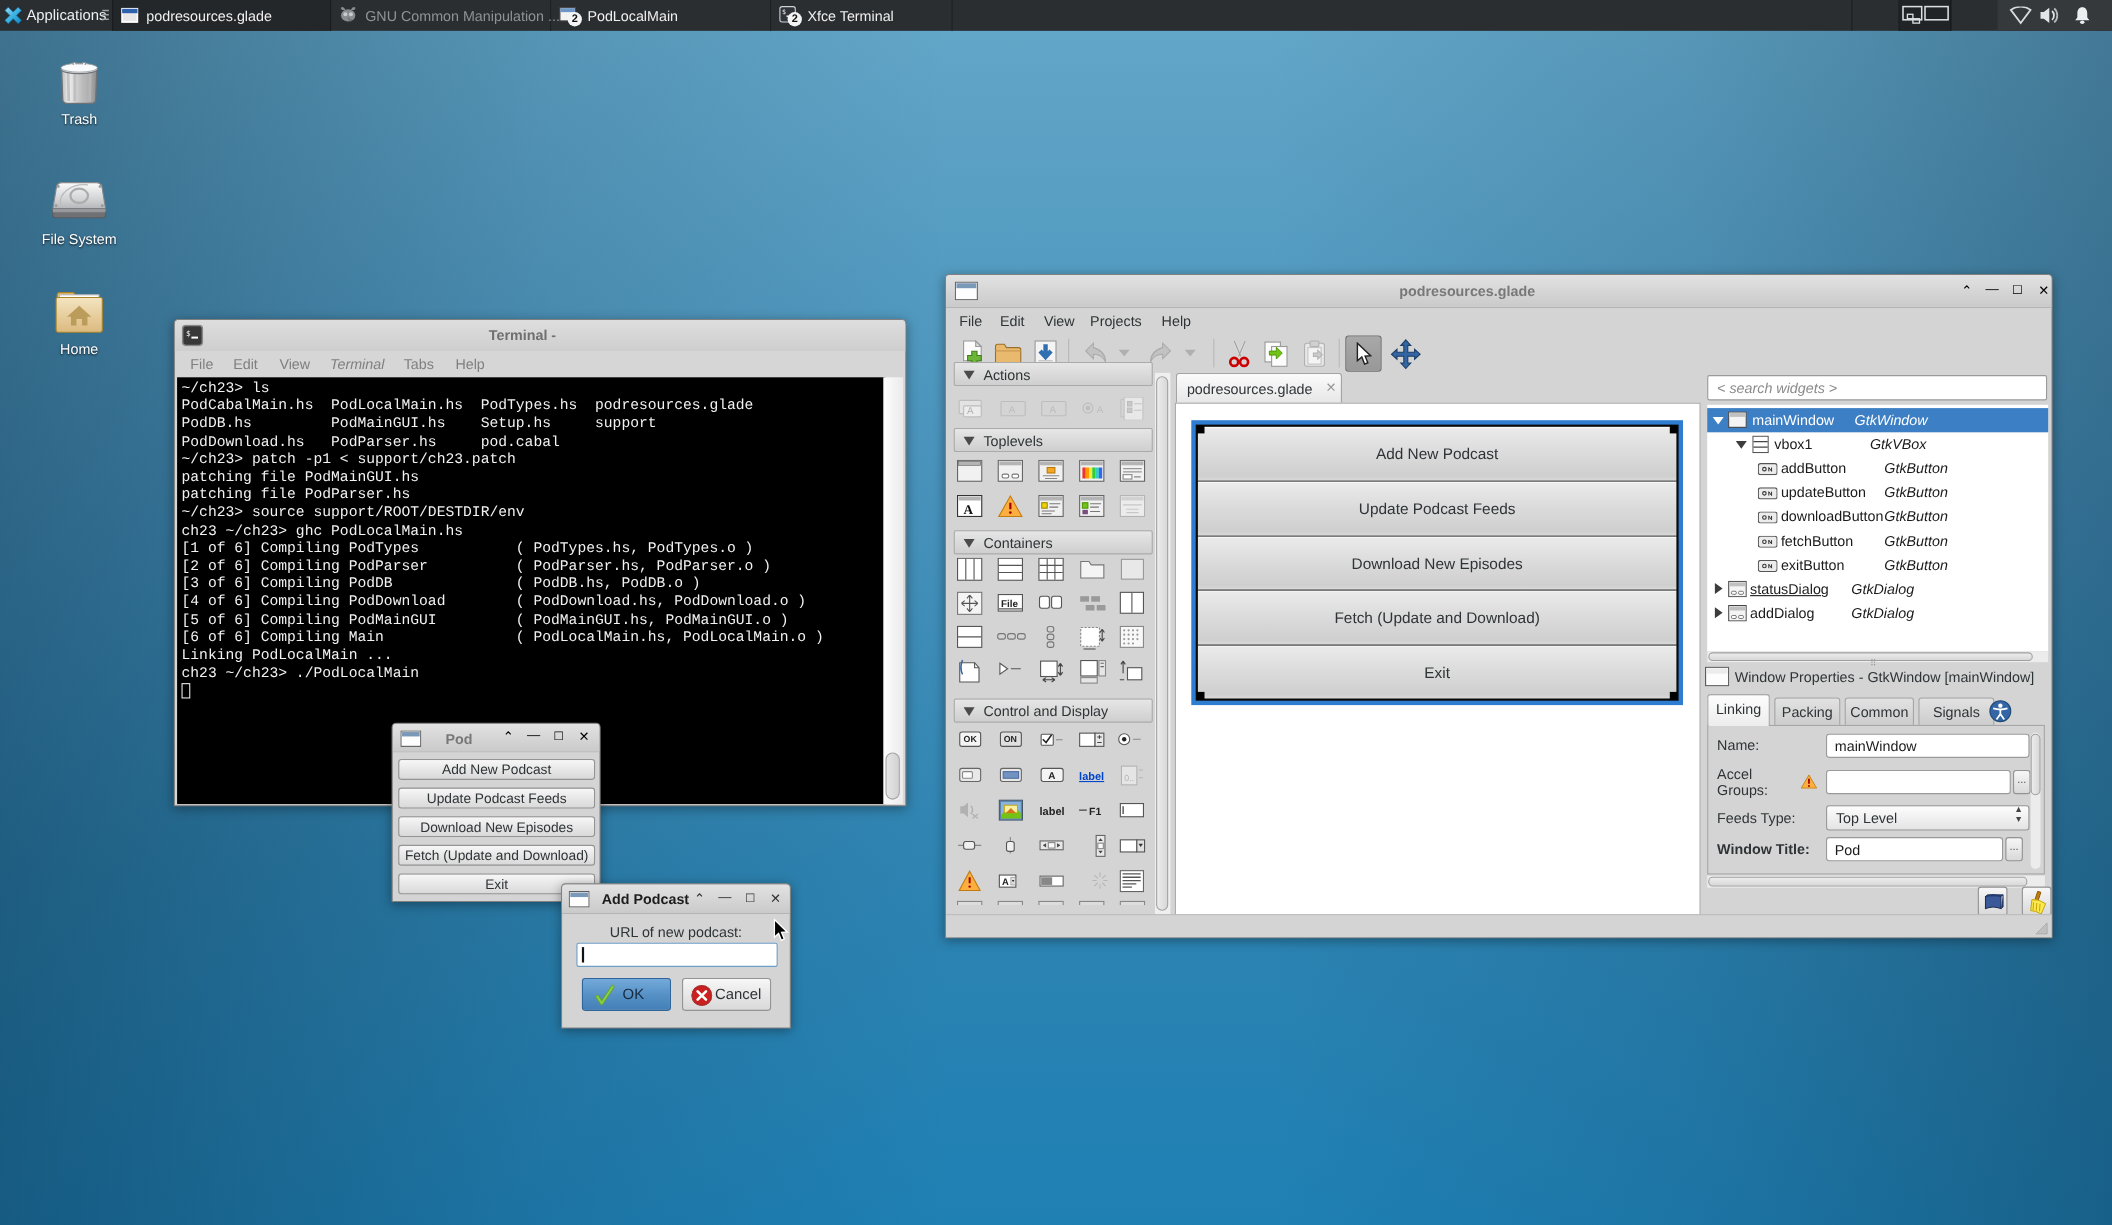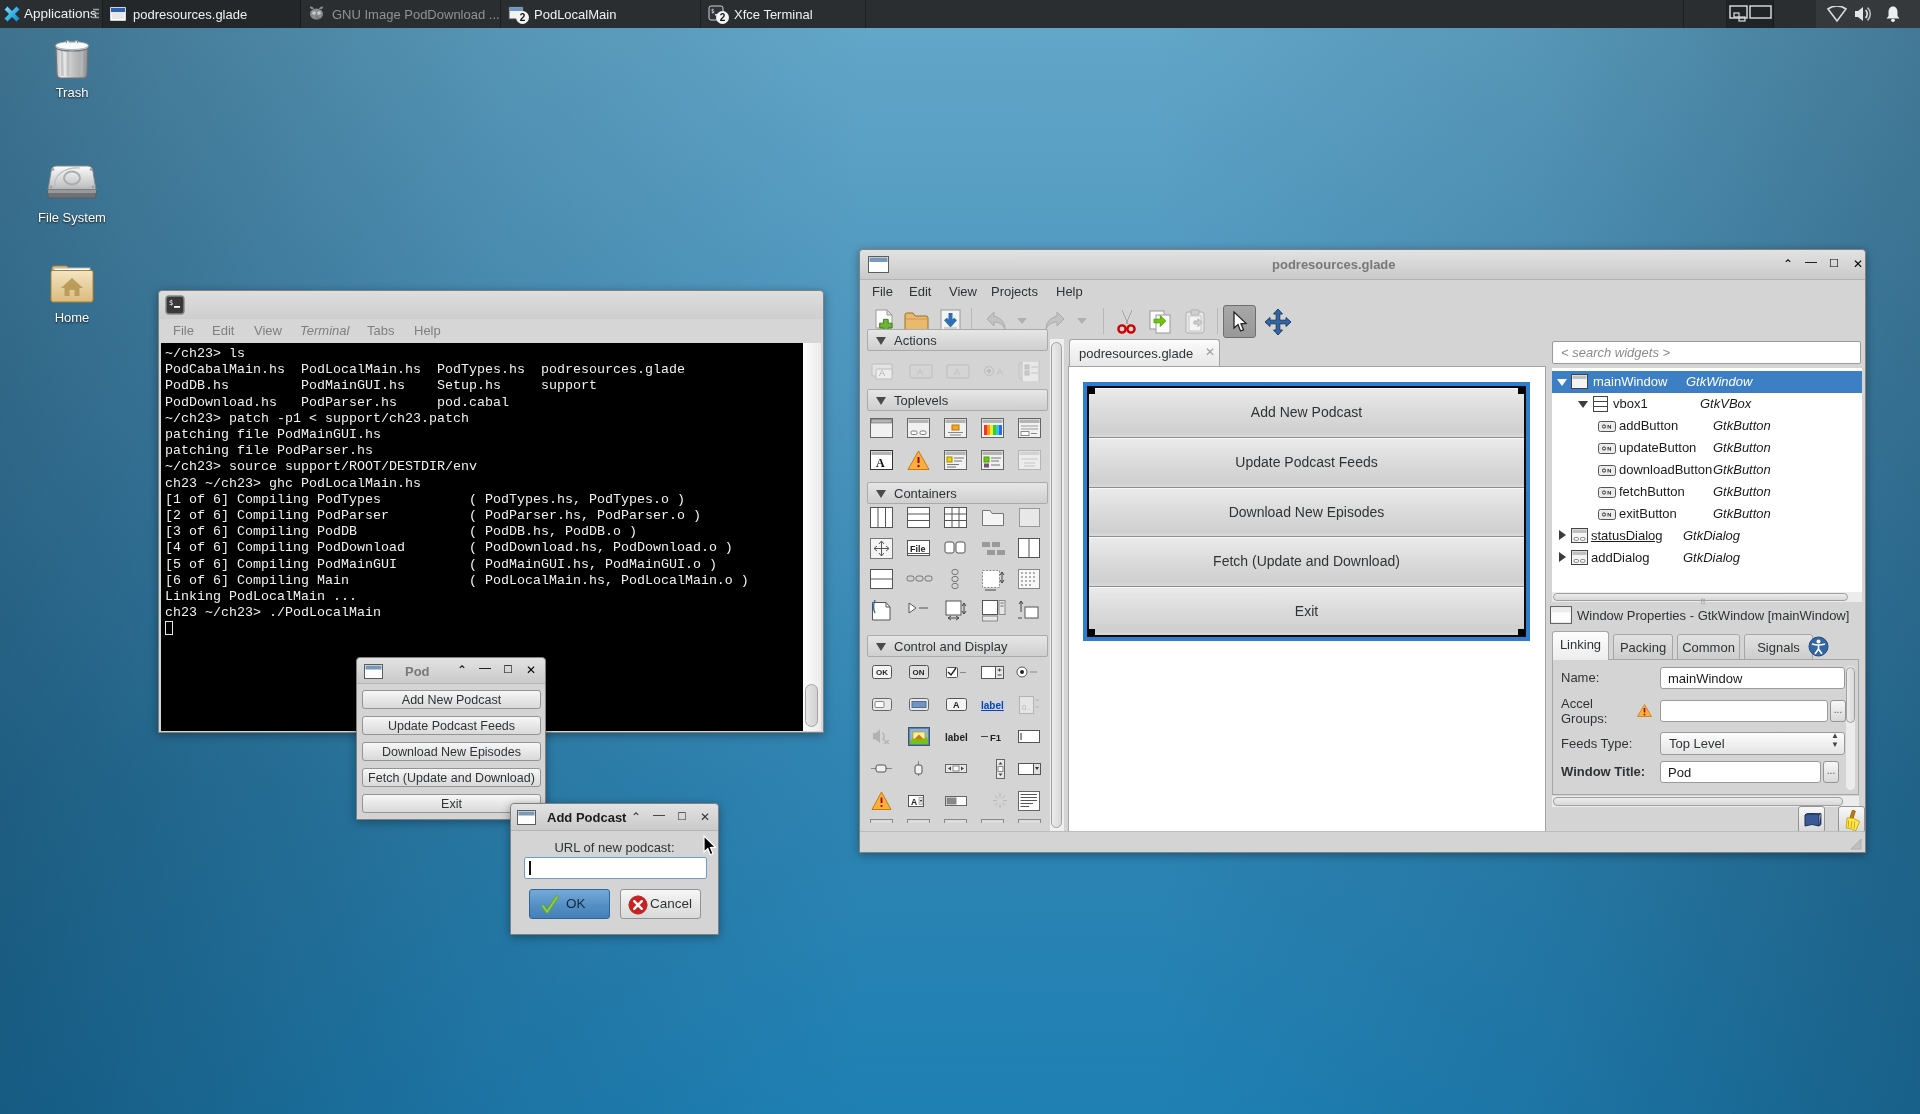--- a/index.html
+++ b/index.html
@@ -74,21 +74,21 @@
     <div class="tlabel" style="left:30px;">podresources.glade</div>
   </div>
   <div class="taskbtn" style="left:302px;width:199px;border-right:1px solid #1d2022;">
     <svg style="position:absolute;left:6px;top:5px" width="17" height="17" viewBox="0 0 17 17">
       <ellipse cx="8.5" cy="9" rx="6.5" ry="5.5" fill="#8a8d90"></ellipse>
       <circle cx="6" cy="8" r="1.8" fill="#c9ccce"></circle>
         <circle cx="11" cy="8" r="1.8" fill="#c9ccce"></circle>
       <path d="M3 4 Q1 2 2.5 1.5 Q5 1 6 4 Z M14 4 Q16 2 14.5 1.5 Q12 1 11 4 Z" fill="#8a8d90"></path>
       <path d="M8.5 11 l2 3 l1.5 -1" stroke="#6a6d70" stroke-width="1.2" fill="none"></path>
     </svg>
-    <div class="tlabel" style="left:30px;color:#8f9396;">GNU Image PodDownload ...</div>
+    <div class="tlabel" style="left:30px;color:#8f9396;">GNU Common Manipulation ...</div>
   </div>
   <div class="taskbtn" style="left:502px;width:199px;border-right:1px solid #1d2022;">
     <svg style="position:absolute;left:6px;top:5px" width="16" height="16" viewBox="0 0 16 16">
       <rect x="1" y="2" width="14" height="12" fill="#f2f2f2" stroke="#444" stroke-width="1"></rect>
       <rect x="1.5" y="2.5" width="13" height="3.5" fill="#6c96c8"></rect>
     </svg>
     <div class="badge" style="left:14px;top:11px;">2</div>
     <div class="tlabel" style="left:32px;">PodLocalMain</div>
   </div>
   <div class="taskbtn" style="left:702px;width:164px;border-right:1px solid #1d2022;">
@@ -118,21 +118,21 @@
     <path d="M1 6 L4 6 L9 2 L9 16 L4 12 L1 12 Z" fill="#e2e5e7"></path>
     <path d="M11.5 5 A5.5 5.5 0 0 1 11.5 13" fill="none" stroke="#e2e5e7" stroke-width="1.6"></path>
     <path d="M13.5 2.7 A8.6 8.6 0 0 1 13.5 15.3" fill="none" stroke="#b9bcbe" stroke-width="1.6"></path>
   </svg>
   <svg class="trayicon" style="left:1884px;top:5px" width="18" height="18" viewBox="0 0 18 18">
     <path d="M9 1.5 C6 1.5 4.5 4 4.5 7 L4.5 11 L2.5 13.5 L15.5 13.5 L13.5 11 L13.5 7 C13.5 4 12 1.5 9 1.5 Z" fill="#eceff0"></path>
     <ellipse cx="9" cy="15.3" rx="2" ry="1.6" fill="#eceff0"></ellipse>
   </svg>
 </div>
 
-<div class="dicon" style="left:17px;top:36px;">
+<div class="dicon" style="left:17px;top:52px;">
   <svg width="46" height="46" viewBox="0 0 46 46" style="display:block;margin:0 auto;">
     <defs>
       <linearGradient id="trg" x1="0" x2="1">
           <stop offset="0" stop-color="#b9b9b9"></stop>
           <stop offset=".2" stop-color="#efefef"></stop>
           <stop offset=".5" stop-color="#c6c6c6"></stop>
           <stop offset=".8" stop-color="#ababab"></stop>
           <stop offset="1" stop-color="#8f8f8f"></stop>
         </linearGradient>
     </defs>
@@ -181,20 +181,21 @@
   <div style="margin-top:4px;">Home</div>
 </div>
 
 <div class="gwin" style="left:158px;top:290px;width:666px;height:443px;background:#d6d6d6;">
   <div class="tbar" style="height:28px;background:linear-gradient(#dedede,#cecece);border-bottom:none;">
     <svg style="position:absolute;left:6px;top:4px" width="20" height="20" viewBox="0 0 20 20">
       <rect x="1" y="1" width="18" height="18" rx="3" fill="#383838" stroke="#888" stroke-width="1.4"></rect>
       <text x="4" y="10" font-size="7" fill="#fff" font-family="monospace">$</text>
       <rect x="9" y="11" width="6" height="1.8" fill="#fff"></rect>
     </svg>
+    <div class="ttext" style="left:0;right:32px;top:6px;text-align:center;color:#6f6f6f;">Terminal -</div>
     <div class="wb" style="left:729px;top:6px;color:#5a5a5a;">⌃</div>
     <div class="wb" style="left:752px;top:4px;color:#5a5a5a;">―</div>
     <div class="wb" style="left:776px;top:6px;color:#5a5a5a;font-size:11px;">☐</div>
     <div class="wb" style="left:798px;top:6px;color:#5a5a5a;">✕</div>
   </div>
   <div style="position:absolute;left:0;top:28px;width:100%;height:24px;font-size:13px;color:#7f7f7f;">
     <span style="position:absolute;left:14px;top:4px;">File</span>
     <span style="position:absolute;left:53px;top:4px;">Edit</span>
     <span style="position:absolute;left:95px;top:4px;">View</span>
     <span style="position:absolute;left:141px;top:4px;font-style:italic;">Terminal</span>

